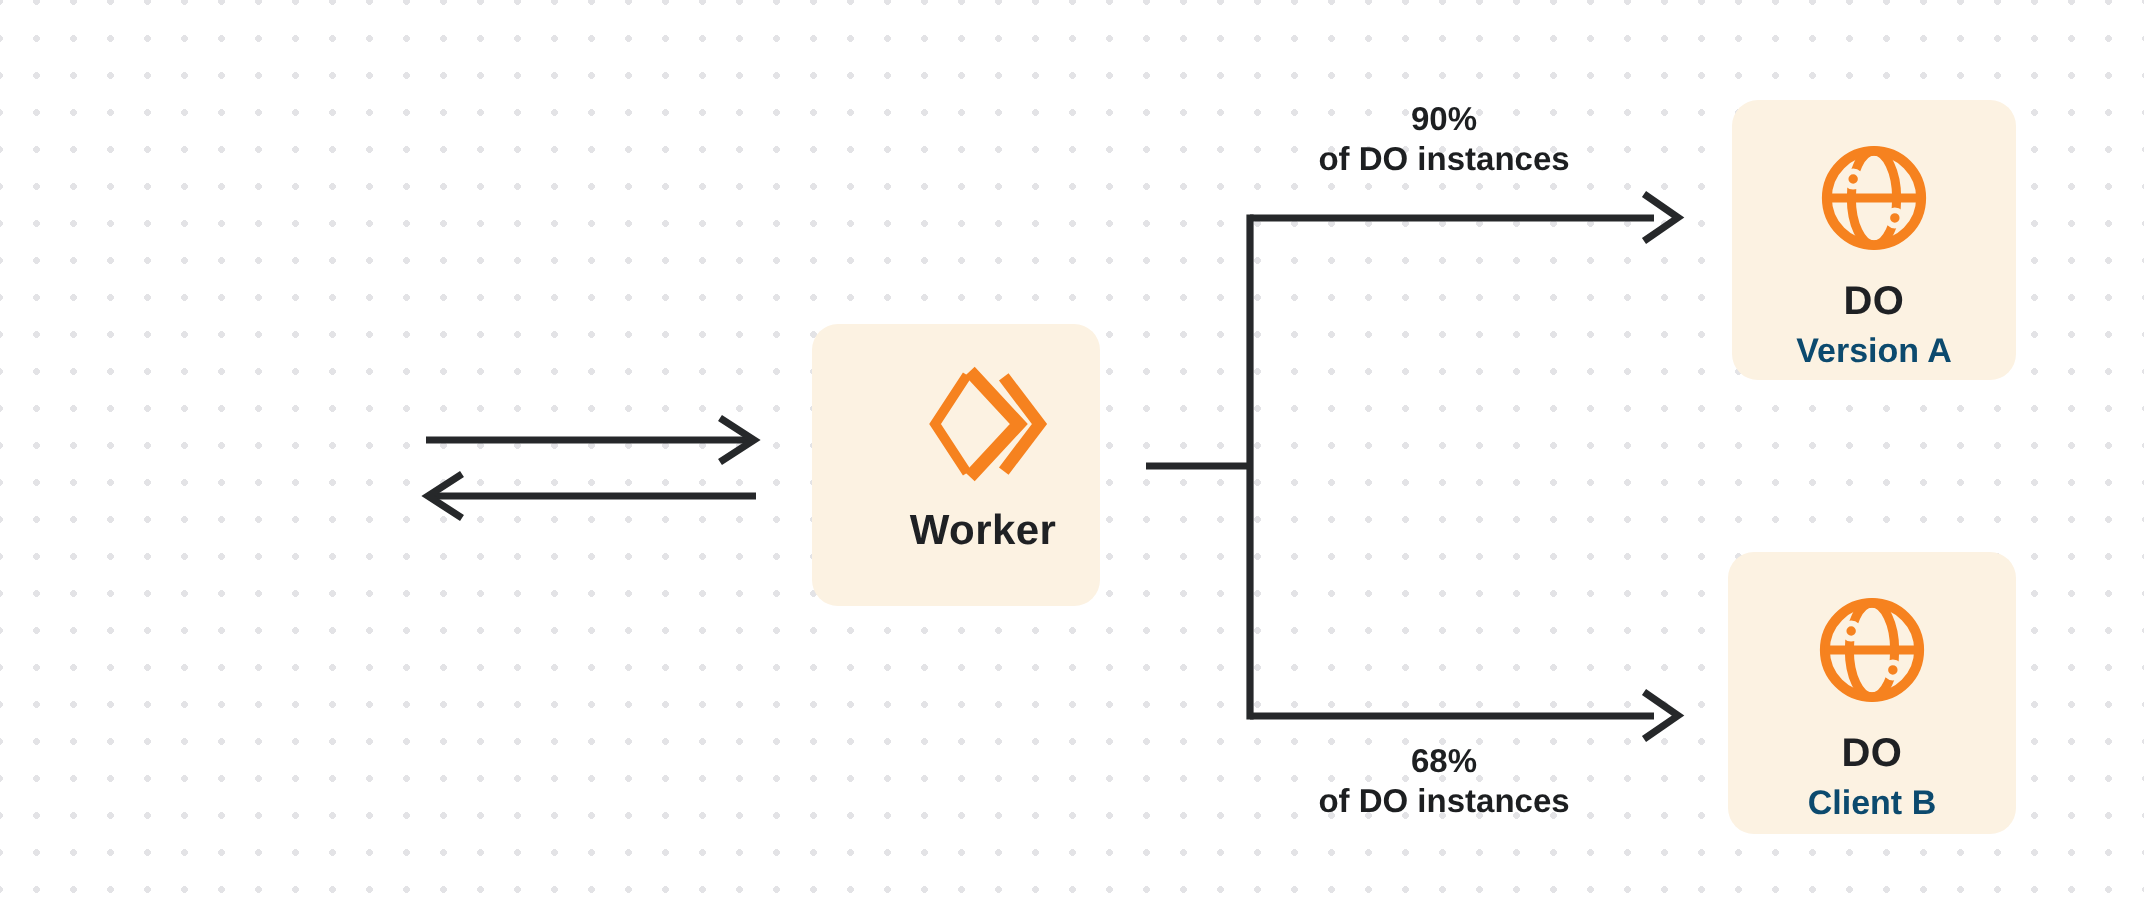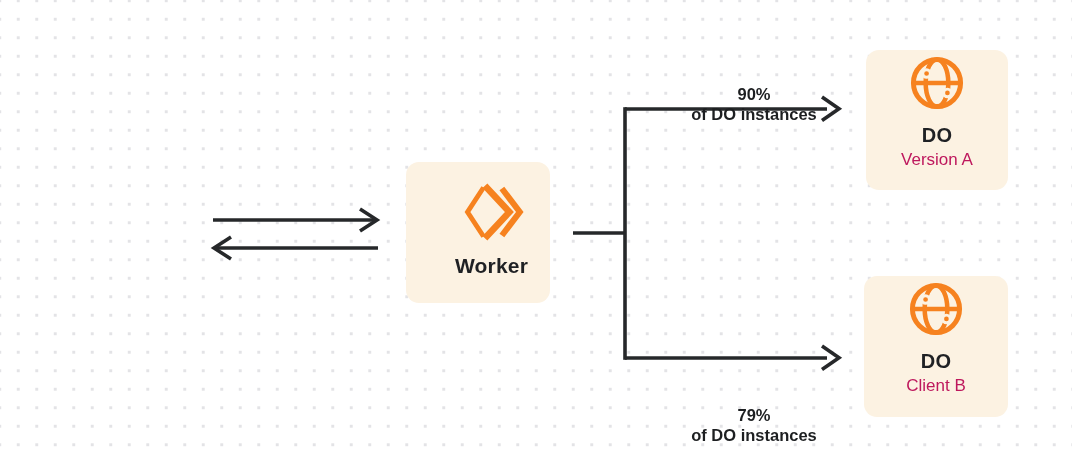--- a/index.html
+++ b/index.html
@@ -61,46 +61,45 @@
   .node-worker .node-label {
     margin-top: 12px;
     font-size: 21px;
     font-weight: bold;
     letter-spacing: 0.2px;
   }
   .node-do {
     background: #fcf2e2;
     border-radius: 13px;
     justify-content: flex-start;
-    padding-top: 4px;
+    padding-top: 20px;
   }
   .node-do-a { left: 866px; top: 50px;  width: 142px; height: 140px; }
   .node-do-b { left: 864px; top: 276px; width: 144px; height: 141px; }
   .do-title {
     margin-top: 12px;
     font-size: 20px;
     font-weight: bold;
     letter-spacing: 0.3px;
   }
   .do-subtitle {
     margin-top: 3px;
     font-size: 17px;
-    font-weight: normal;
-    color: #be185d;
+    font-weight: bold;
+    color: #0c4a6e;
   }
   .edge-label {
     position: absolute;
-    left: 644px;
+    left: 612px;
     width: 220px;
     text-align: center;
     font-size: 16.5px;
     font-weight: bold;
     color: #1d1f21;
     line-height: 19.5px;
-    margin-top: 34px;
   }
   .edge-label span { display: block; }
   .edge-label-top    { top: 51px;  }
   .edge-label-bottom { top: 372px; }
   .icon-svg { display: block; }
 </style>
 </head>
 <body>
 
 <div class="canvas">
@@ -160,17 +159,17 @@
     </svg>
     <span class="do-title">DO</span>
     <span class="do-subtitle">Client B</span>
   </div>
 
   <div class="edge-label edge-label-top">
     <span>90%</span>
     <span>of DO instances</span>
   </div>
   <div class="edge-label edge-label-bottom">
-    <span>79%</span>
+    <span>68%</span>
     <span>of DO instances</span>
   </div>
 
 </div>
 
 </body></html>

